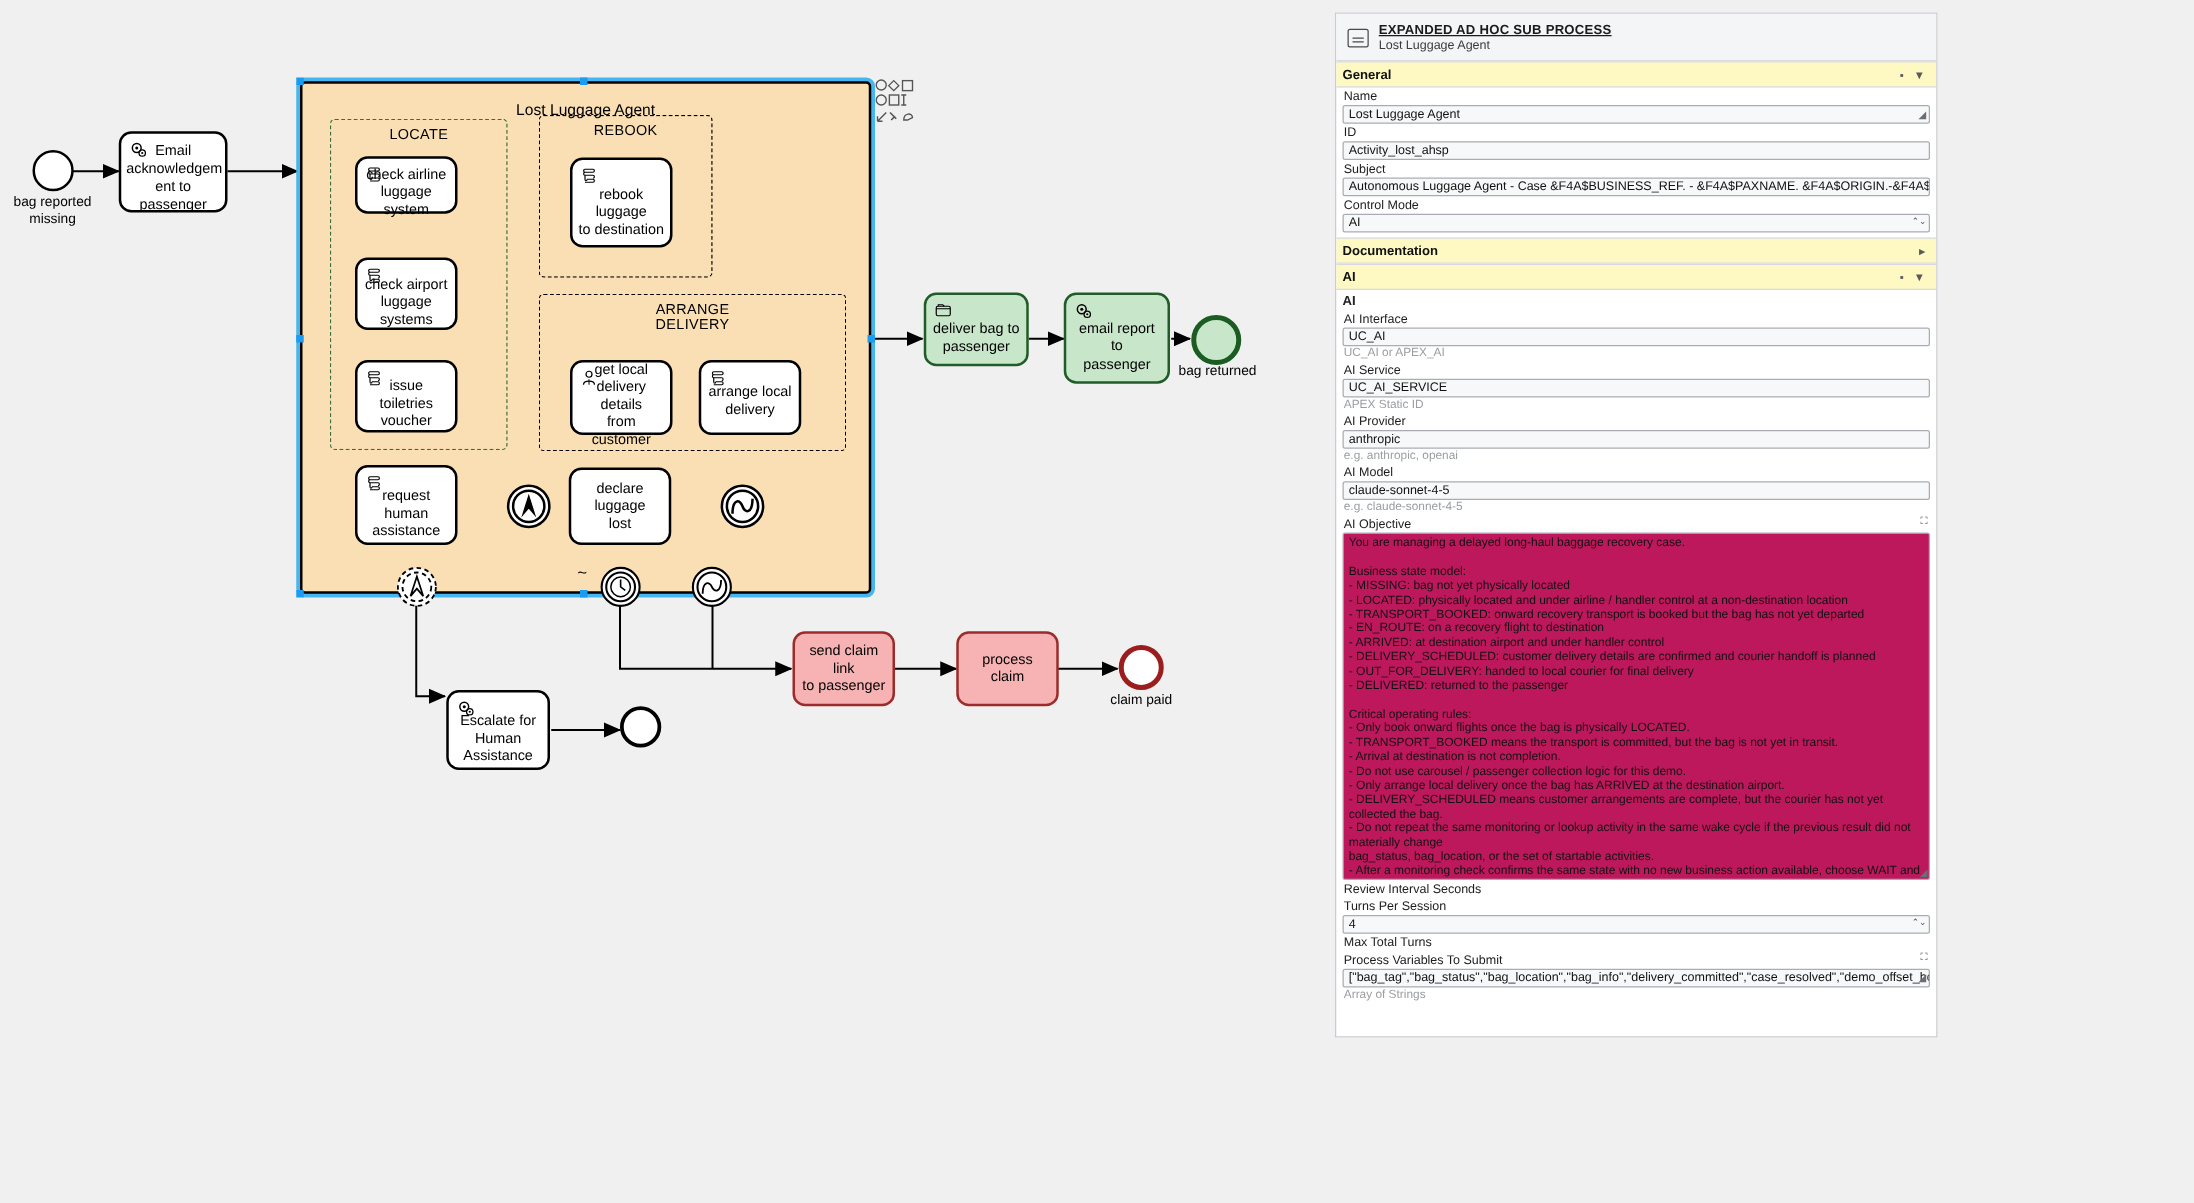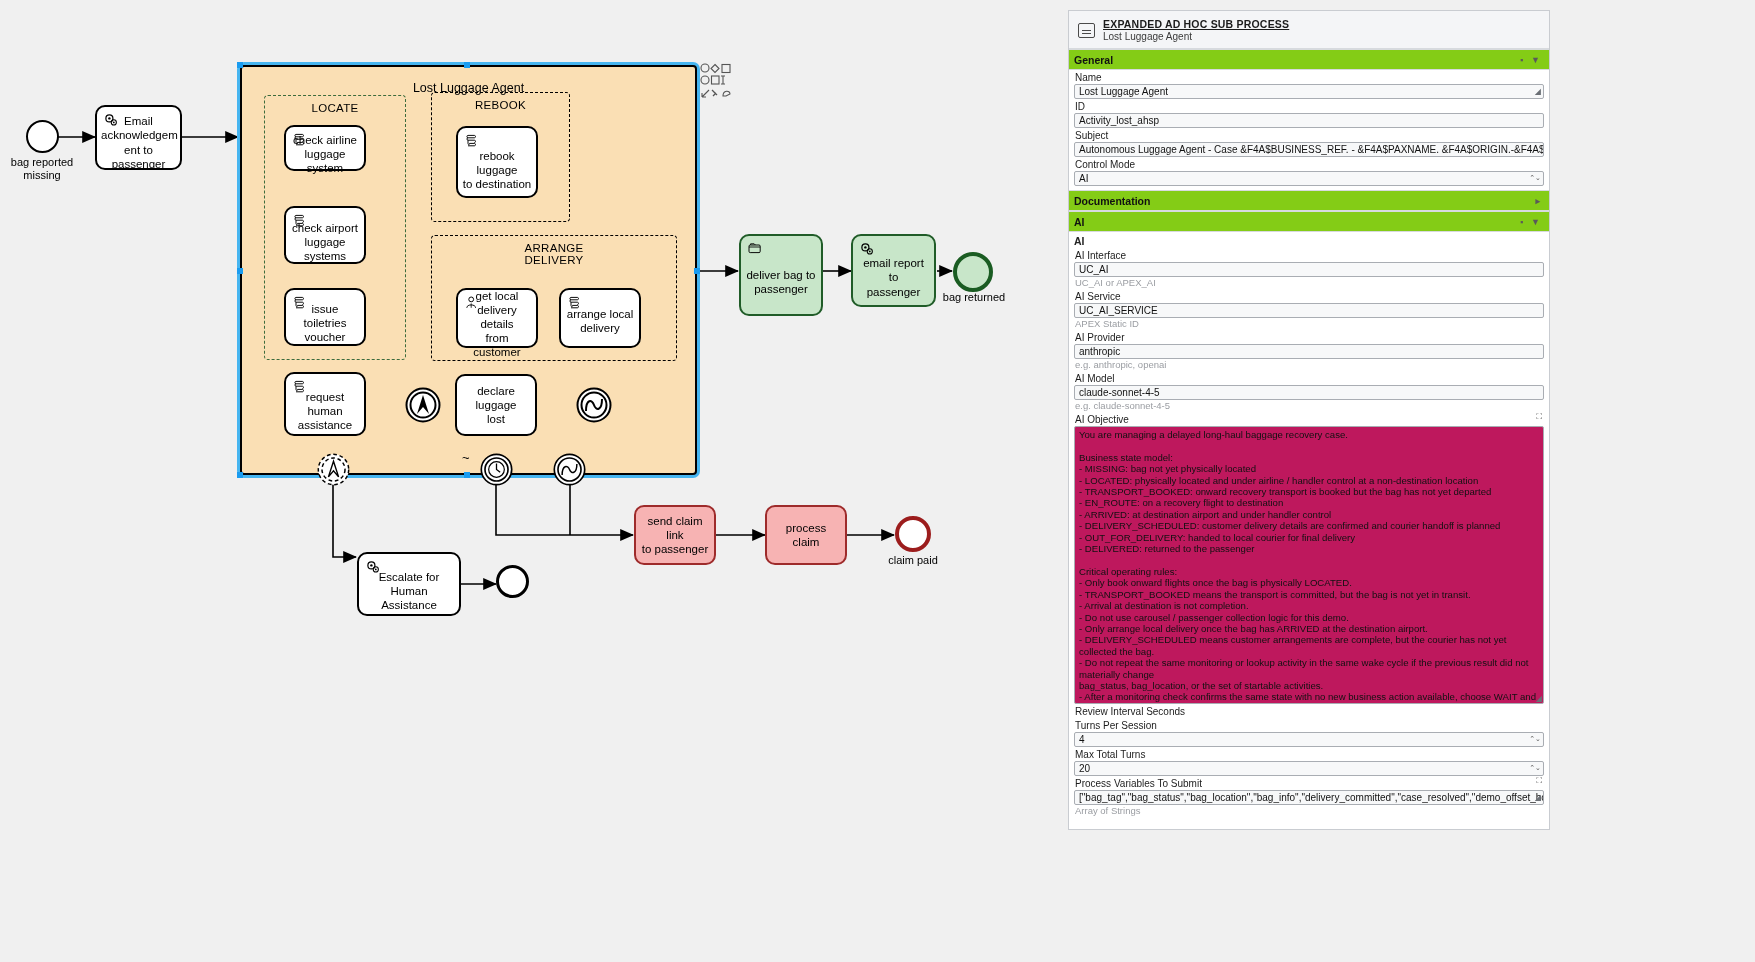--- a/index.html
+++ b/index.html
@@ -72,21 +72,21 @@
     content:""; position:absolute; left:3px; right:3px; top:6px; height:1.4px; background:#4a4a4a;
   }
   .panel-head .hicon:after{
     content:""; position:absolute; left:3px; right:3px; bottom:2.5px; height:1.4px; background:#4a4a4a;
   }
   .ph-title { font-size:10.5px; font-weight:bold; letter-spacing:.2px; color:#1b1b1b;text-decoration:underline; }
   .ph-sub { font-size:10px; color:#3a3a3a; margin-top:0px; }
 
   .sec-bar {
     display:flex; align-items:center; padding:4px 9px 3px 5px;
-    background:#84cc16; border-top:1px solid #d7dade; border-bottom:1px solid #d7dade;
+    background:#fef9c3; border-top:1px solid #d7dade; border-bottom:1px solid #d7dade;
     font-weight:bold; font-size:10.5px; color:#111;
   }
   .sec-bar .sb-title { flex:1; }
   .sec-bar .dot { font-size:9px; color:#5a5a5a; margin-right:8px; }
   .sec-bar .chev { font-size:9px; color:#5a5a5a; }
 
   .fields { padding:0 5px 4px 5px; }
   .grouplabel { font-weight:bold; font-size:10.5px; padding:3px 0 1px 0; }
   .flabel { font-size:10px; color:#1c1c1c; padding:2px 0 1px 1px; }
   .fhint { font-size:9.5px; color:#9a9da2; padding:0 0 1px 1px; }
@@ -300,21 +300,21 @@
     <div class="node" style="left:462px; top:450px; font-size:13px;">~</div>
 
     <div class="node" style="left:552px; top:452px;">
       <svg width="35" height="35" viewBox="0 0 38 38">
         <circle cx="19" cy="19" r="16.5" fill="#fff" stroke="#000" stroke-width="1.8"></circle>
         <circle cx="19" cy="19" r="12.5" fill="#fff" stroke="#000" stroke-width="1.8"></circle>
         <path d="M11,25 C11,14 17,14 19,19 C21,24 27,24 27,13" fill="none" stroke="#000" stroke-width="1.6"></path>
       </svg>
     </div>
 
-    <div class="task sub-green node" style="left:739px; top:234px; width:84px; height:82px;">
+    <div class="task sub-green node" style="left:739px; top:234px; width:84px; height:59px;">
       <svg class="task-icon" viewBox="0 0 20 20">
         <rect x="2.5" y="5" width="14" height="9.5" rx="1.5" fill="none" stroke="#000" stroke-width="1.2"></rect>
         <path d="M2.5,7.5 L16.5,7.5" stroke="#000" stroke-width="1.1"></path>
         <path d="M4.5,5 L4.5,3.5 L9,3.5 L10.5,5" fill="none" stroke="#000" stroke-width="1.1"></path>
       </svg>
       <span class="tlabel sub-green-txt" style="white-space:pre-line; padding-top:14px;">deliver bag to
 passenger</span>
     </div>
 
     <div class="task sub-green node" style="left:851px; top:234px; width:85px; height:73px;">
@@ -324,21 +324,21 @@
         <circle cx="13.5" cy="13" r="3.2" fill="none" stroke="#000" stroke-width="1.3"></circle>
         <circle cx="13.5" cy="13" r="1.1" fill="#000"></circle>
       </svg>
       <span class="tlabel sub-green-txt" style="white-space:pre-line; padding-top:14px;">email report to
 passenger</span>
     </div>
 
     <div class="event ev-end-green node" style="left:953px; top:252px; width:40px; height:40px;"></div>
     <div class="label-under" style="left:930px; top:291px; width:88px;">bag returned</div>
 
-    <div class="task node" style="left:357px; top:552px; width:104px; height:64px;">
+    <div class="task node" style="left:357px; top:552px; width:83px; height:64px;">
       <svg class="task-icon" viewBox="0 0 20 20">
         <circle cx="8" cy="8" r="4.4" fill="none" stroke="#000" stroke-width="1.5"></circle>
         <circle cx="8" cy="8" r="1.5" fill="#000"></circle>
         <circle cx="13.5" cy="13" r="3.2" fill="none" stroke="#000" stroke-width="1.3"></circle>
         <circle cx="13.5" cy="13" r="1.1" fill="#000"></circle>
       </svg>
       <span class="tlabel" style="white-space:pre-line; padding-top:14px;">Escalate for
 Human
 Assistance</span>
     </div>
@@ -487,23 +487,20 @@
       </div>
 
       <div class="flabel">Review Interval Seconds</div>
 
       <div class="flabel">Turns Per Session</div>
       <div class="fin num">
         <span>4</span>
       </div>
 
       <div class="flabel">Max Total Turns</div>
-      <div class="fin num">
-        <span>20</span>
-      </div>
 
       <div class="flabel" style="position:relative;">
         <span>Process Variables To Submit</span>
         <span style="position:absolute; right:2px; top:0; font-size:8px; color:#4a4a4a;">⛶</span>
       </div>
       <div class="fin">
         <span>["bag_tag","bag_status","bag_location","bag_info","delivery_committed","case_resolved","demo_offset_hours"]</span>
         <span class="resz">◢</span>
       </div>
       <div class="fhint">Array of Strings</div>

